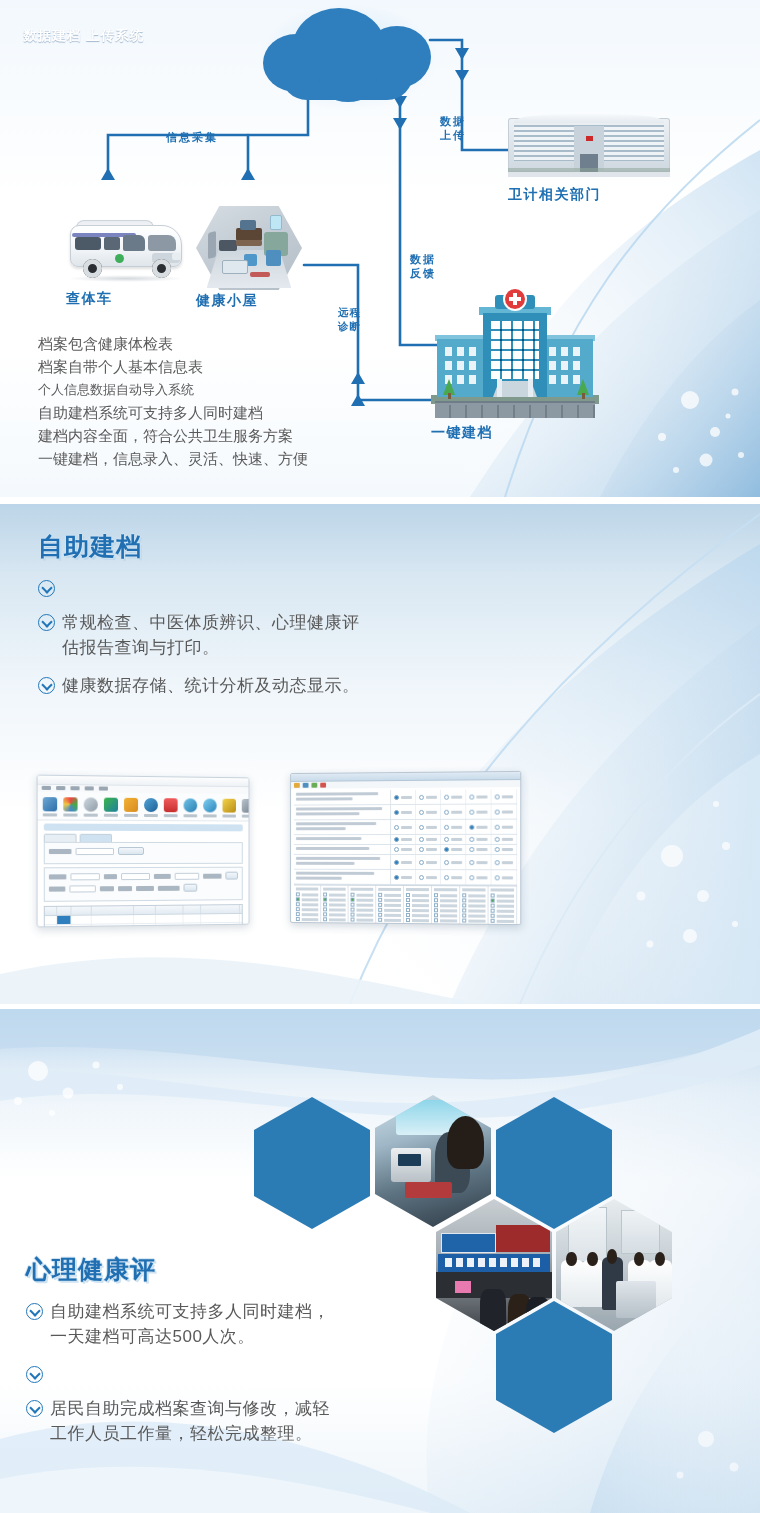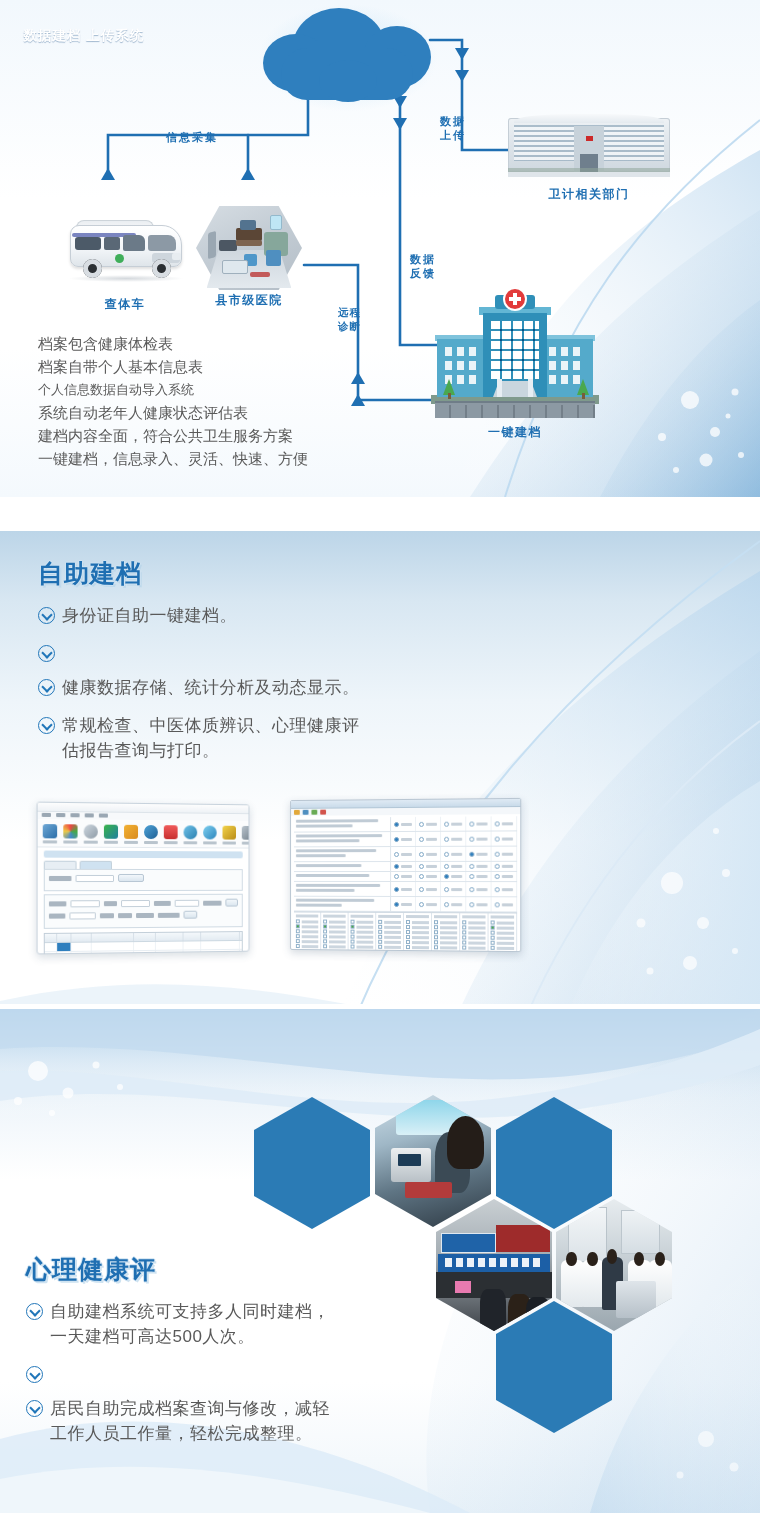--- a/index.html
+++ b/index.html
@@ -42,22 +42,22 @@
 
   
   .conn{ position:absolute; left:0; top:0; width:760px; height:497px; }
 
   
   .dlabel{
     position:absolute; color:#1f6fb2; font-weight:bold; font-size:11px;
     letter-spacing:2px; line-height:14px; white-space:pre-line;
   }
   .dcap{
-    position:absolute; color:#1f6fb2; font-weight:bold; font-size:12px;
-    letter-spacing:1.5px; text-align:center;
+    position:absolute; color:#1f6fb2; font-weight:bold; font-size:14px;
+    letter-spacing:1.5px; text-align:left;
   }
 
   
   .van{ position:absolute; left:66px; top:211px; width:118px; height:72px; }
   .van .body{
     position:absolute; left:4px; top:14px; width:112px; height:42px;
     background:linear-gradient(180deg,#ffffff 0%,#f3f6f9 55%,#dfe5ea 100%);
     border:1px solid #c6ced6; border-radius:9px 20px 8px 8px;
     box-shadow:0 2px 3px rgba(0,0,0,.13);
   }
@@ -148,21 +148,21 @@
     clip-path:polygon(14% 0,86% 0,100% 100%,0 100%); }
   .h-col1{ left:66px; top:84px; width:5px; height:18px; background:#e7eef3; }
   .h-col2{ left:97px; top:84px; width:5px; height:18px; background:#e7eef3; }
   .h-win{ background:#eaf4f8; width:7px; height:9px; }
   .h-tree{ width:0; height:0; border-left:6px solid transparent; border-right:6px solid transparent;
            border-bottom:16px solid #4aa84f; }
   .h-trunk{ width:3px; height:6px; background:#7a5a3a; }
 
   
   #sec2{
-    position:absolute; left:0; top:531px; width:760px; height:500px;
+    position:absolute; left:0; top:504px; width:760px; height:500px;
     background:linear-gradient(180deg,#bcd5e8 0%,#d8e7f2 14%,#eef5fa 34%,#ffffff 62%,#ffffff 100%);
     overflow:hidden;
   }
   
   #sec3{
     position:absolute; left:0; top:1009px; width:760px; height:504px;
     background:linear-gradient(180deg,#cfe2f1 0%,#e6f0f8 10%,#ffffff 34%,#ffffff 74%,#eef5fa 100%);
     overflow:hidden;
   }
 
@@ -379,38 +379,38 @@
     <div class="w1"></div>
       <div class="w2"></div>
       <div class="w3"></div>
       <div class="ws"></div>
     <div class="grill"></div>
       <div class="lamp"></div>
       <div class="green"></div>
     <div class="wh wh1"></div>
       <div class="wh wh2"></div>
   </div>
-  <div class="dcap" style="left:66px; top:296px; width:118px;">查体车</div>
+  <div class="dcap" style="left:66px; top:290px; width:118px;">查体车</div>
 
   <div class="hut">
     <div class="hx"></div>
     <div class="floor"></div>
     <s class="m1"></s>
       <s class="m2"></s>
       <s class="d1"></s>
       <s class="d2"></s>
     <s class="eq"></s>
       <s class="scr"></s>
       <s class="bed"></s>
     <s class="ch1"></s>
       <s class="ch2"></s>
       <s class="tb"></s>
       <s class="rug"></s>
   </div>
-  <div class="dcap" style="left:196px; top:292px; width:106px;">县市级医院</div>
+  <div class="dcap" style="left:196px; top:292px; width:106px;">健康小屋</div>
 
   <div class="gov">
     <div class="base"></div>
       <div class="crown"></div>
       <div class="rows"></div>
     <div class="center"></div>
       <div class="flag"></div>
       <div class="door"></div>
     <div class="green"></div>
       <div class="ground"></div>
@@ -457,21 +457,21 @@
     <div class="h-trunk" style="left:151px; top:98px;"></div>
     <div class="h-plinth"></div>
       <div class="h-plinth-lines"></div>
   </div>
   <div class="dcap" style="left:431px; top:424px; width:168px;">一键建档</div>
 
   <div style="position:absolute; left:38px; top:332px; line-height:23px;">
     <div style="font-size:15px; color:#5a5a5a;">档案包含健康体检表</div>
     <div style="font-size:15px; color:#5a5a5a;">档案自带个人基本信息表</div>
     <div style="font-size:13px; color:#5a5a5a;">个人信息数据自动导入系统</div>
-    <div style="font-size:15px; color:#5a5a5a;">系统自动老年人健康状态评估表</div>
+    <div style="font-size:15px; color:#5a5a5a;">自助建档系统可支持多人同时建档</div>
     <div style="font-size:15px; color:#5a5a5a;">建档内容全面，符合公共卫生服务方案</div>
     <div style="font-size:15px; color:#5a5a5a;text-align:right;">一键建档，信息录入、灵活、快速、方便</div>
   </div>
 </div>
 
 <div id="sec2">
 
   <svg class="wavewrap" viewBox="0 0 760 500" preserveAspectRatio="none">
     <defs>
       <linearGradient id="m1" x1="0" y1="0" x2="1" y2="1">
@@ -503,33 +503,29 @@
       <circle cx="650" cy="440" r="3.5"></circle>
         <circle cx="716" cy="300" r="3"></circle>
     </g>
   </svg>
 
   <div class="hd" style="left:38px; top:26px;">自助建档</div>
 
   <div class="blist" style="left:38px; top:72px; width:450px;">
     <div class="bitem">
       <span class="bico"></span>
-      <span class="btxt">身份证自助一键建档。</span>
-    </div>
-    <div class="bitem">
-      <span class="bico"></span>
-    </div>
-    <div class="bitem">
-      <span class="bico"></span>
-      <span class="btxt">健康数据存储、统计分析及动态显示。</span>
     </div>
     <div class="bitem">
       <span class="bico"></span>
       <span class="btxt" style="white-space:pre-line;">常规检查、中医体质辨识、心理健康评
 估报告查询与打印。</span>
+    </div>
+    <div class="bitem">
+      <span class="bico"></span>
+      <span class="btxt">健康数据存储、统计分析及动态显示。</span>
     </div>
   </div>
 
   <div class="shot" style="left:38px; top:272px; width:214px; height:150px;
        transform:perspective(600px) rotateY(6deg); border-radius:3px;">
     <div class="tbar"></div>
     <div class="menu">
         <i></i>
         <i></i>
         <i></i>

